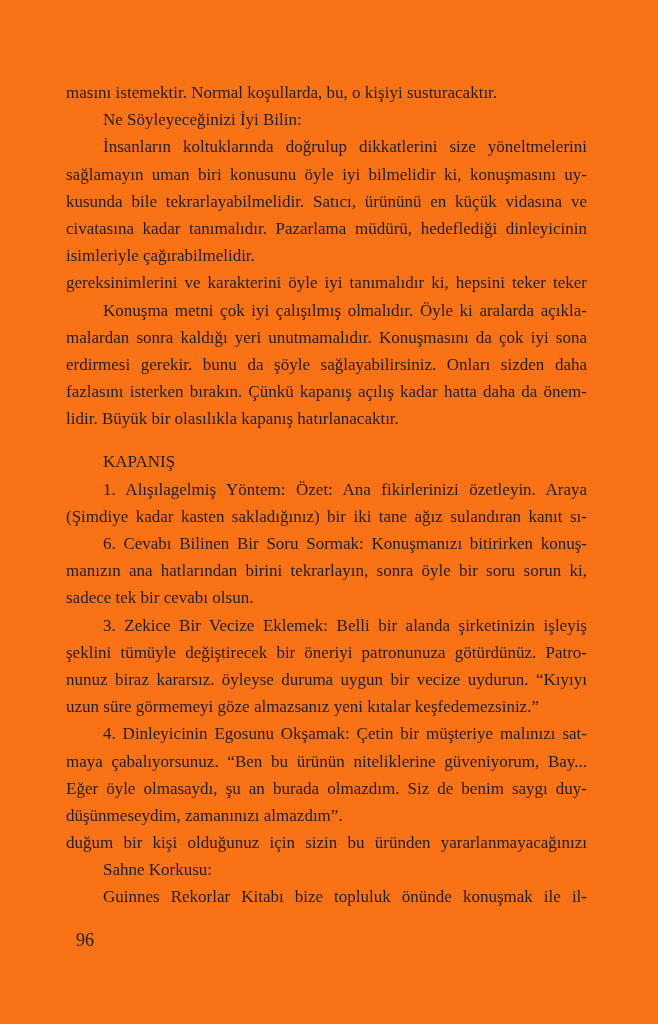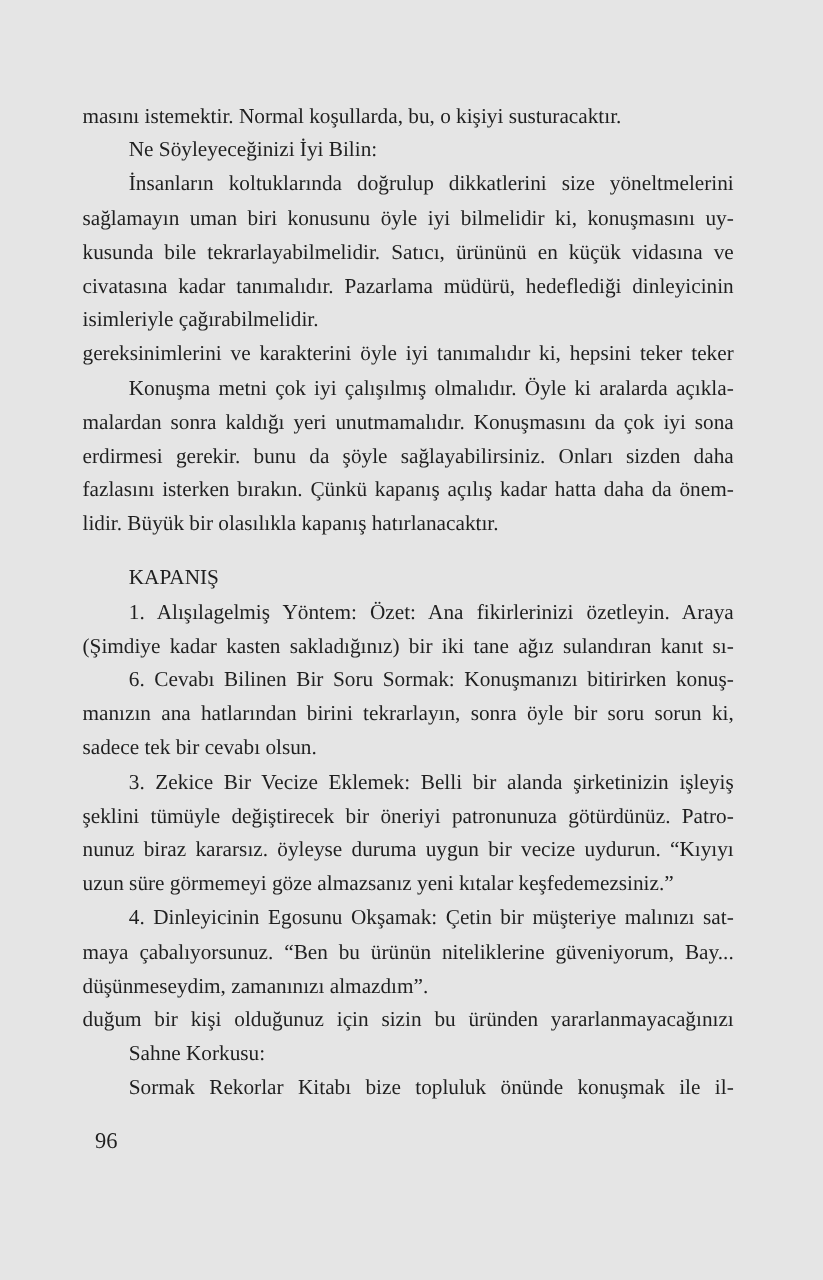--- a/index.html
+++ b/index.html
@@ -5,21 +5,21 @@
   html, body {
     margin: 0;
     padding: 0;
     background: #ffffff;
   }
   .page {
     position: relative;
     box-sizing: border-box;
     width: 658px;
     height: 1024px;
-    background: #e5e5e5;
+    background: #f97316;
     padding: 79px 71px 0 66px;
     font-family: "Liberation Serif", "DejaVu Serif", serif;
     font-size: 17px;
     color: #1f1f1f;
     overflow: hidden;
   }
   .para {
     margin: 0;
     padding: 0;
   }
@@ -97,28 +97,29 @@
     <p class="para">
       <span class="line indent" style="display:block">3. Zekice Bir Vecize Eklemek: Belli bir alanda şirketinizin işleyiş</span>
       <span class="line" style="display:block">şeklini tümüyle değiştirecek bir öneriyi patronunuza götürdünüz. Patro-</span>
       <span class="line" style="display:block">nunuz biraz kararsız. öyleyse duruma uygun bir vecize uydurun. “Kıyıyı</span>
       <span class="line last" style="display:block">uzun süre görmemeyi göze almazsanız yeni kıtalar keşfedemezsiniz.”</span>
     </p>
 
     <p class="para">
       <span class="line indent" style="display:block">4. Dinleyicinin Egosunu Okşamak: Çetin bir müşteriye malınızı sat-</span>
       <span class="line" style="display:block">maya çabalıyorsunuz. “Ben bu ürünün niteliklerine güveniyorum, Bay...</span>
+      <span class="line" style="display:block">Eğer öyle olmasaydı, şu an burada olmazdım. Siz de benim saygı duy-</span>
       <span class="line last" style="display:block">düşünmeseydim, zamanınızı almazdım”.</span>
       <span class="line" style="display:block">duğum bir kişi olduğunuz için sizin bu üründen yararlanmayacağınızı</span>
     </p>
 
     <p class="para">
       <span class="line last indent" style="display:block">Sahne Korkusu:</span>
     </p>
 
     <p class="para">
-      <span class="line indent" style="display:block">Sormak Rekorlar Kitabı bize topluluk önünde konuşmak ile il-</span>
+      <span class="line indent" style="display:block">Guinnes Rekorlar Kitabı bize topluluk önünde konuşmak ile il-</span>
     </p>
 
   </div>
 
   <div class="page-number">96</div>
 </div>
 
 </body></html>

